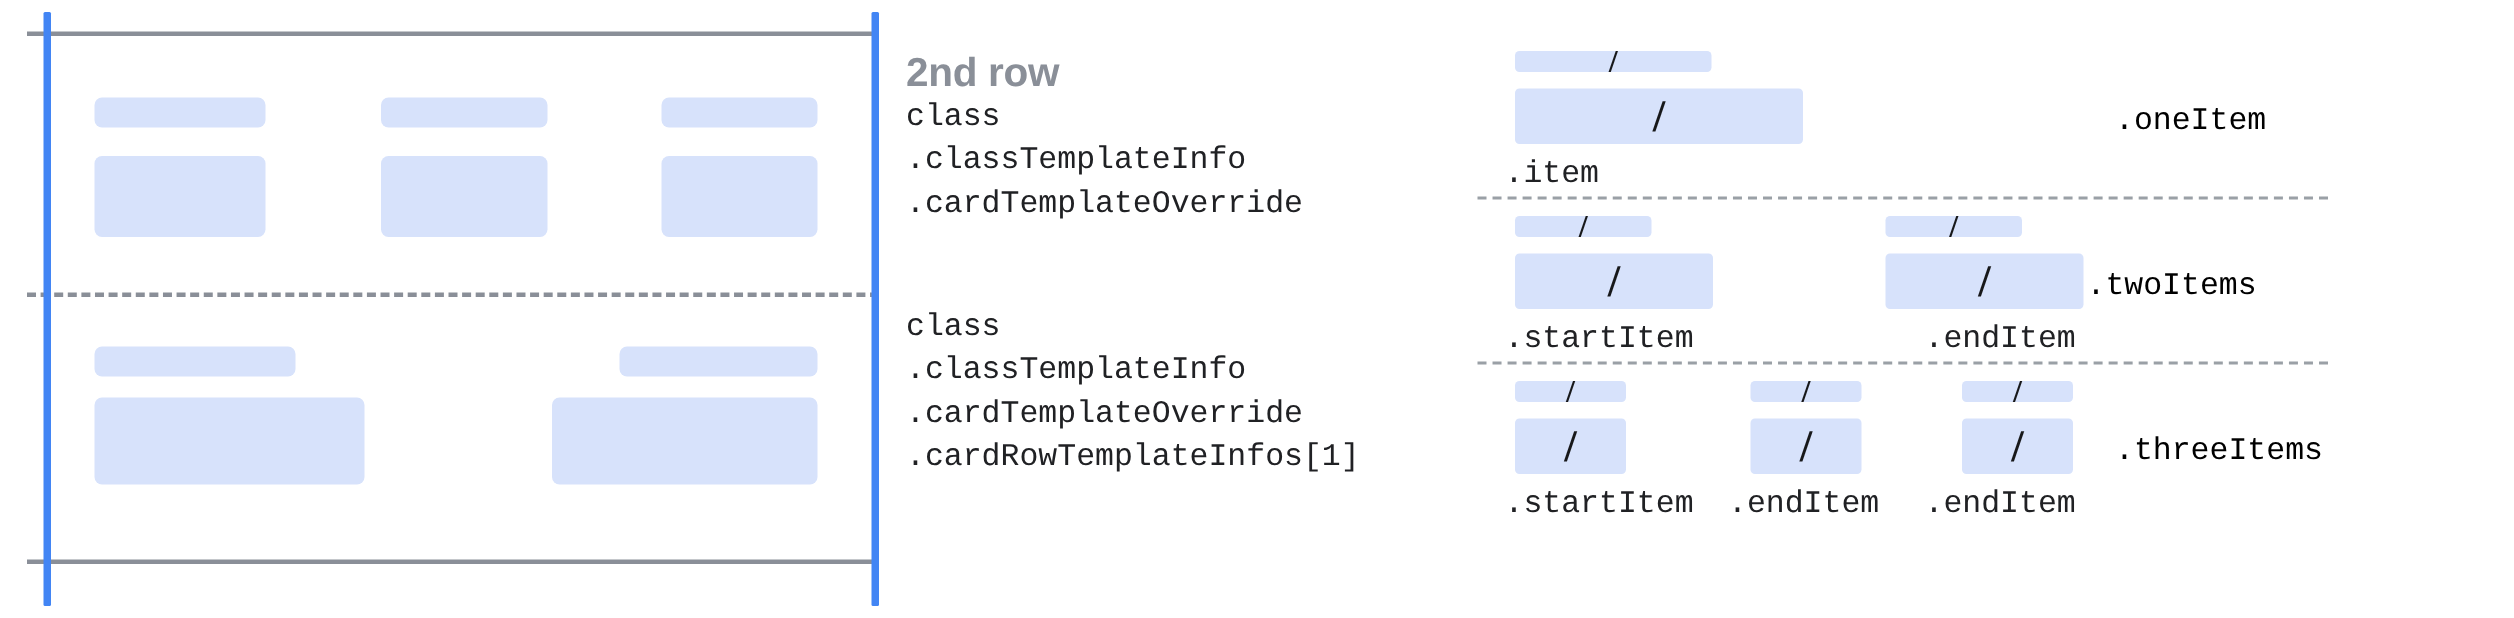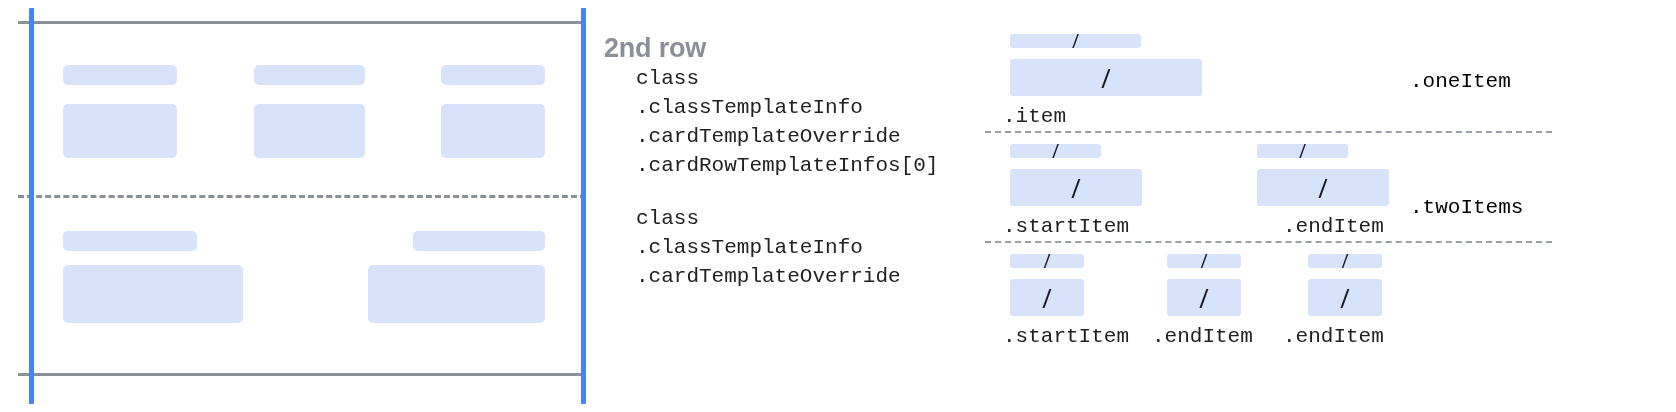--- a/index.html
+++ b/index.html
@@ -75,21 +75,20 @@
     line-height: 32px;
     letter-spacing: -0.2px;
     white-space: nowrap;
   }
   .ann-code {
     font-family: "Liberation Mono", monospace;
     font-size: 21px;
     color: #202124;
     line-height: 29px;
     white-space: pre;
-    margin-left: 32px;
   }
 
   
   .items-panel {
     position: absolute;
     left: 985px;
     top: 0;
     width: 691px;
     height: 412px;
   }
@@ -165,27 +164,27 @@
 
     <div class="blk" style="left:413px; top:231px; width:132px; height:20px;"></div>
     <div class="blk" style="left:368px; top:265px; width:177px; height:58px;"></div>
   </div>
 
   <div class="ann" style="left:604px; top:32px;">
     <div class="ann-title">2nd row</div>
     <div class="ann-code">class</div>
     <div class="ann-code">.classTemplateInfo</div>
     <div class="ann-code">.cardTemplateOverride</div>
-    <div class="ann-code">.cardRowTemplateInfos[0]</div>
   </div>
 
   <div class="ann" style="left:604px; top:204px;">
     <div class="ann-code">class</div>
     <div class="ann-code">.classTemplateInfo</div>
     <div class="ann-code">.cardTemplateOverride</div>
+    <div class="ann-code">.cardRowTemplateInfos[1]</div>
   </div>
 
   <div class="items-panel">
 
     <div class="item-group" style="left:0; top:0;">
       <div class="chip small" style="left:25px; top:34px; width:131px; height:14px;">
         <span class="slash">/</span>
       </div>
       <div class="chip big" style="left:25px; top:59px; width:192px; height:37px;">
         <span class="slash">/</span>
@@ -206,21 +205,21 @@
       <div class="item-label" style="left:18px; top:105px;">.startItem</div>
 
       <div class="chip small" style="left:272px; top:34px; width:91px; height:14px;">
         <span class="slash">/</span>
       </div>
       <div class="chip big" style="left:272px; top:59px; width:132px; height:37px;">
         <span class="slash">/</span>
       </div>
       <div class="item-label" style="left:298px; top:105px;">.endItem</div>
     </div>
-    <div class="row-label" style="left:425px; top:180px;margin-top:16px;">.twoItems</div>
+    <div class="row-label" style="left:406px; top:180px;">.twoItems</div>
 
     <div class="items-dash" style="top:241px;"></div>
 
     <div class="item-group" style="left:0; top:220px;">
       <div class="chip small" style="left:25px; top:34px; width:74px; height:14px;">
         <span class="slash">/</span>
       </div>
       <div class="chip big" style="left:25px; top:59px; width:74px; height:37px;">
         <span class="slash">/</span>
       </div>
@@ -235,15 +234,16 @@
       <div class="item-label" style="left:167px; top:105px;">.endItem</div>
 
       <div class="chip small" style="left:323px; top:34px; width:74px; height:14px;">
         <span class="slash">/</span>
       </div>
       <div class="chip big" style="left:323px; top:59px; width:74px; height:37px;">
         <span class="slash">/</span>
       </div>
       <div class="item-label" style="left:298px; top:105px;">.endItem</div>
     </div>
+    <div class="row-label" style="left:425px; top:290px;">.threeItems</div>
   </div>
 
 </div>
 
 </body></html>

